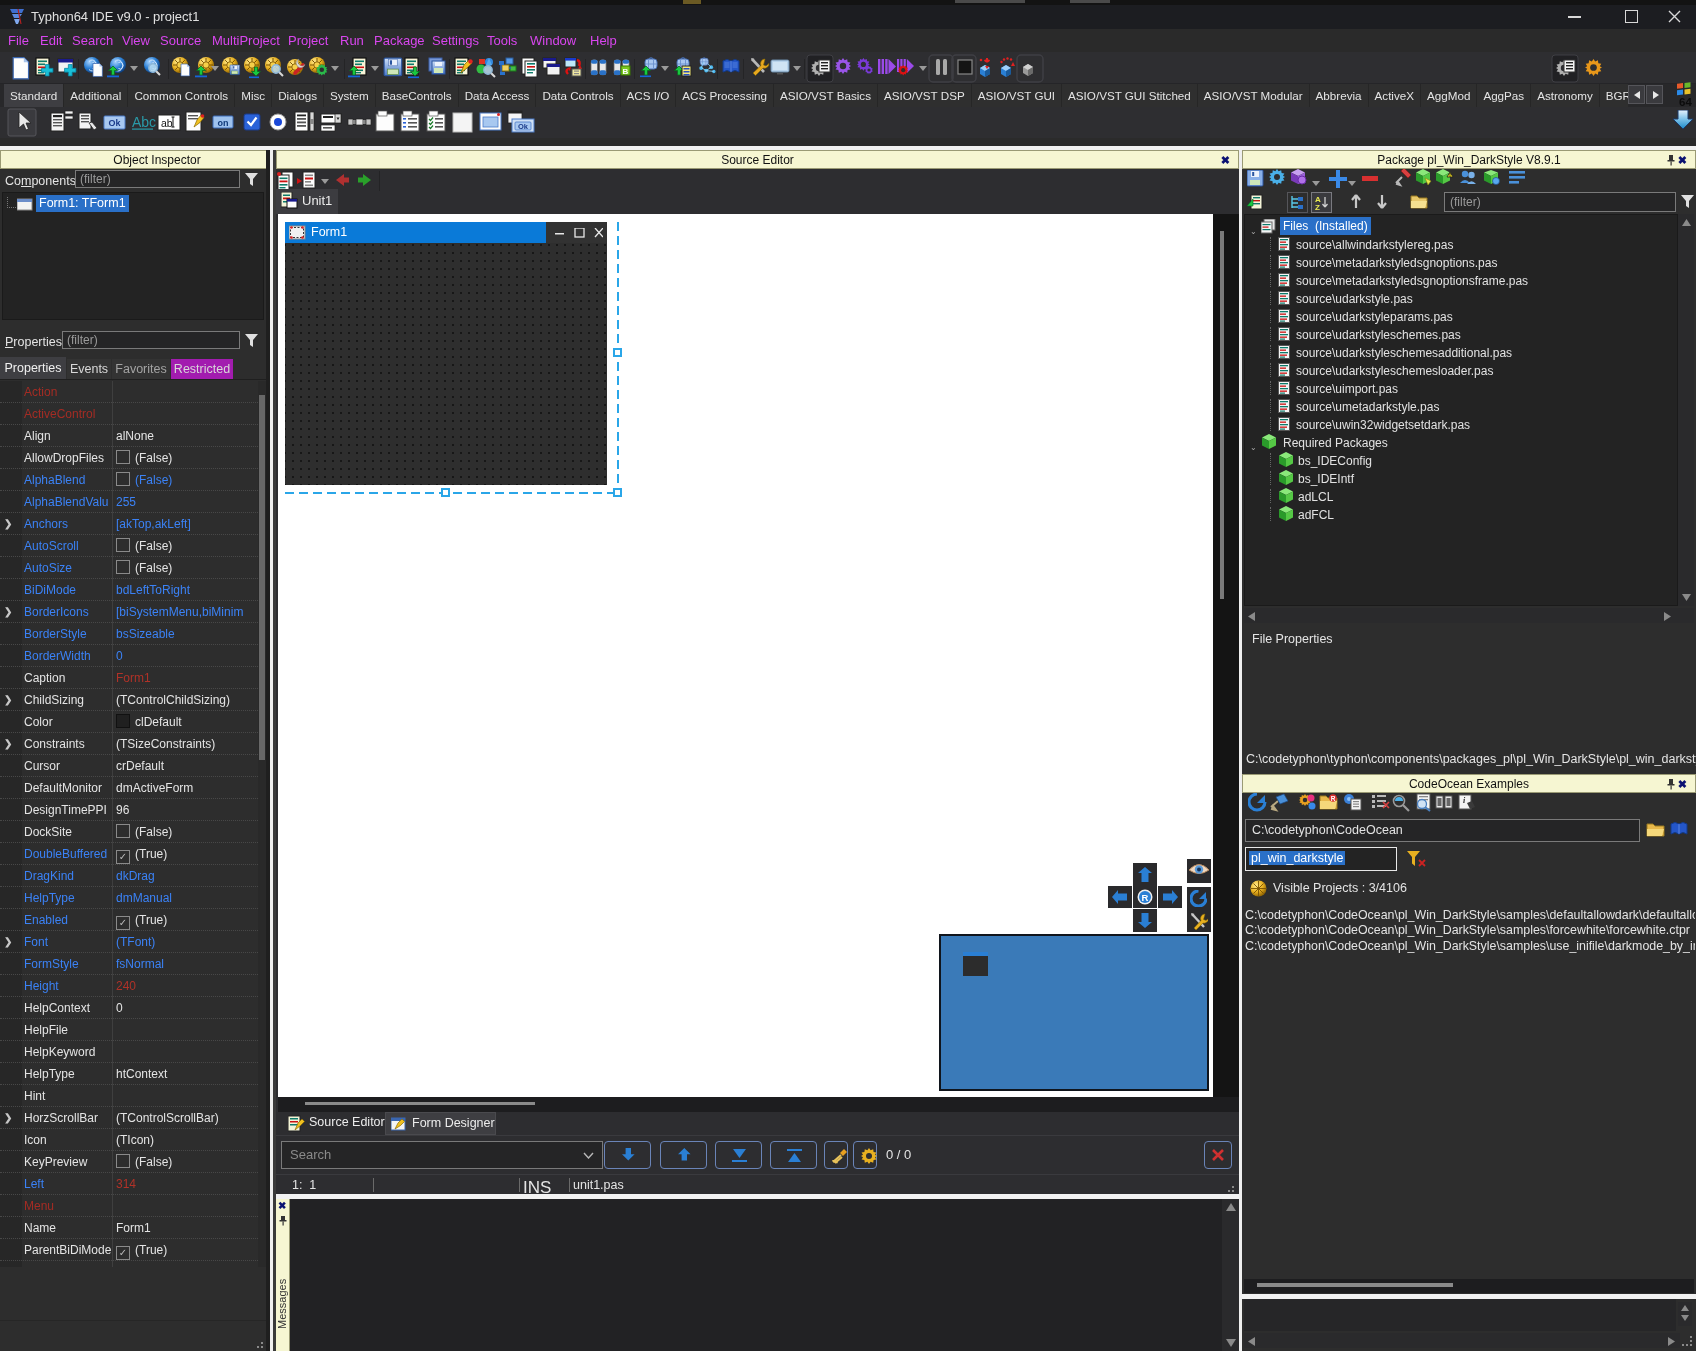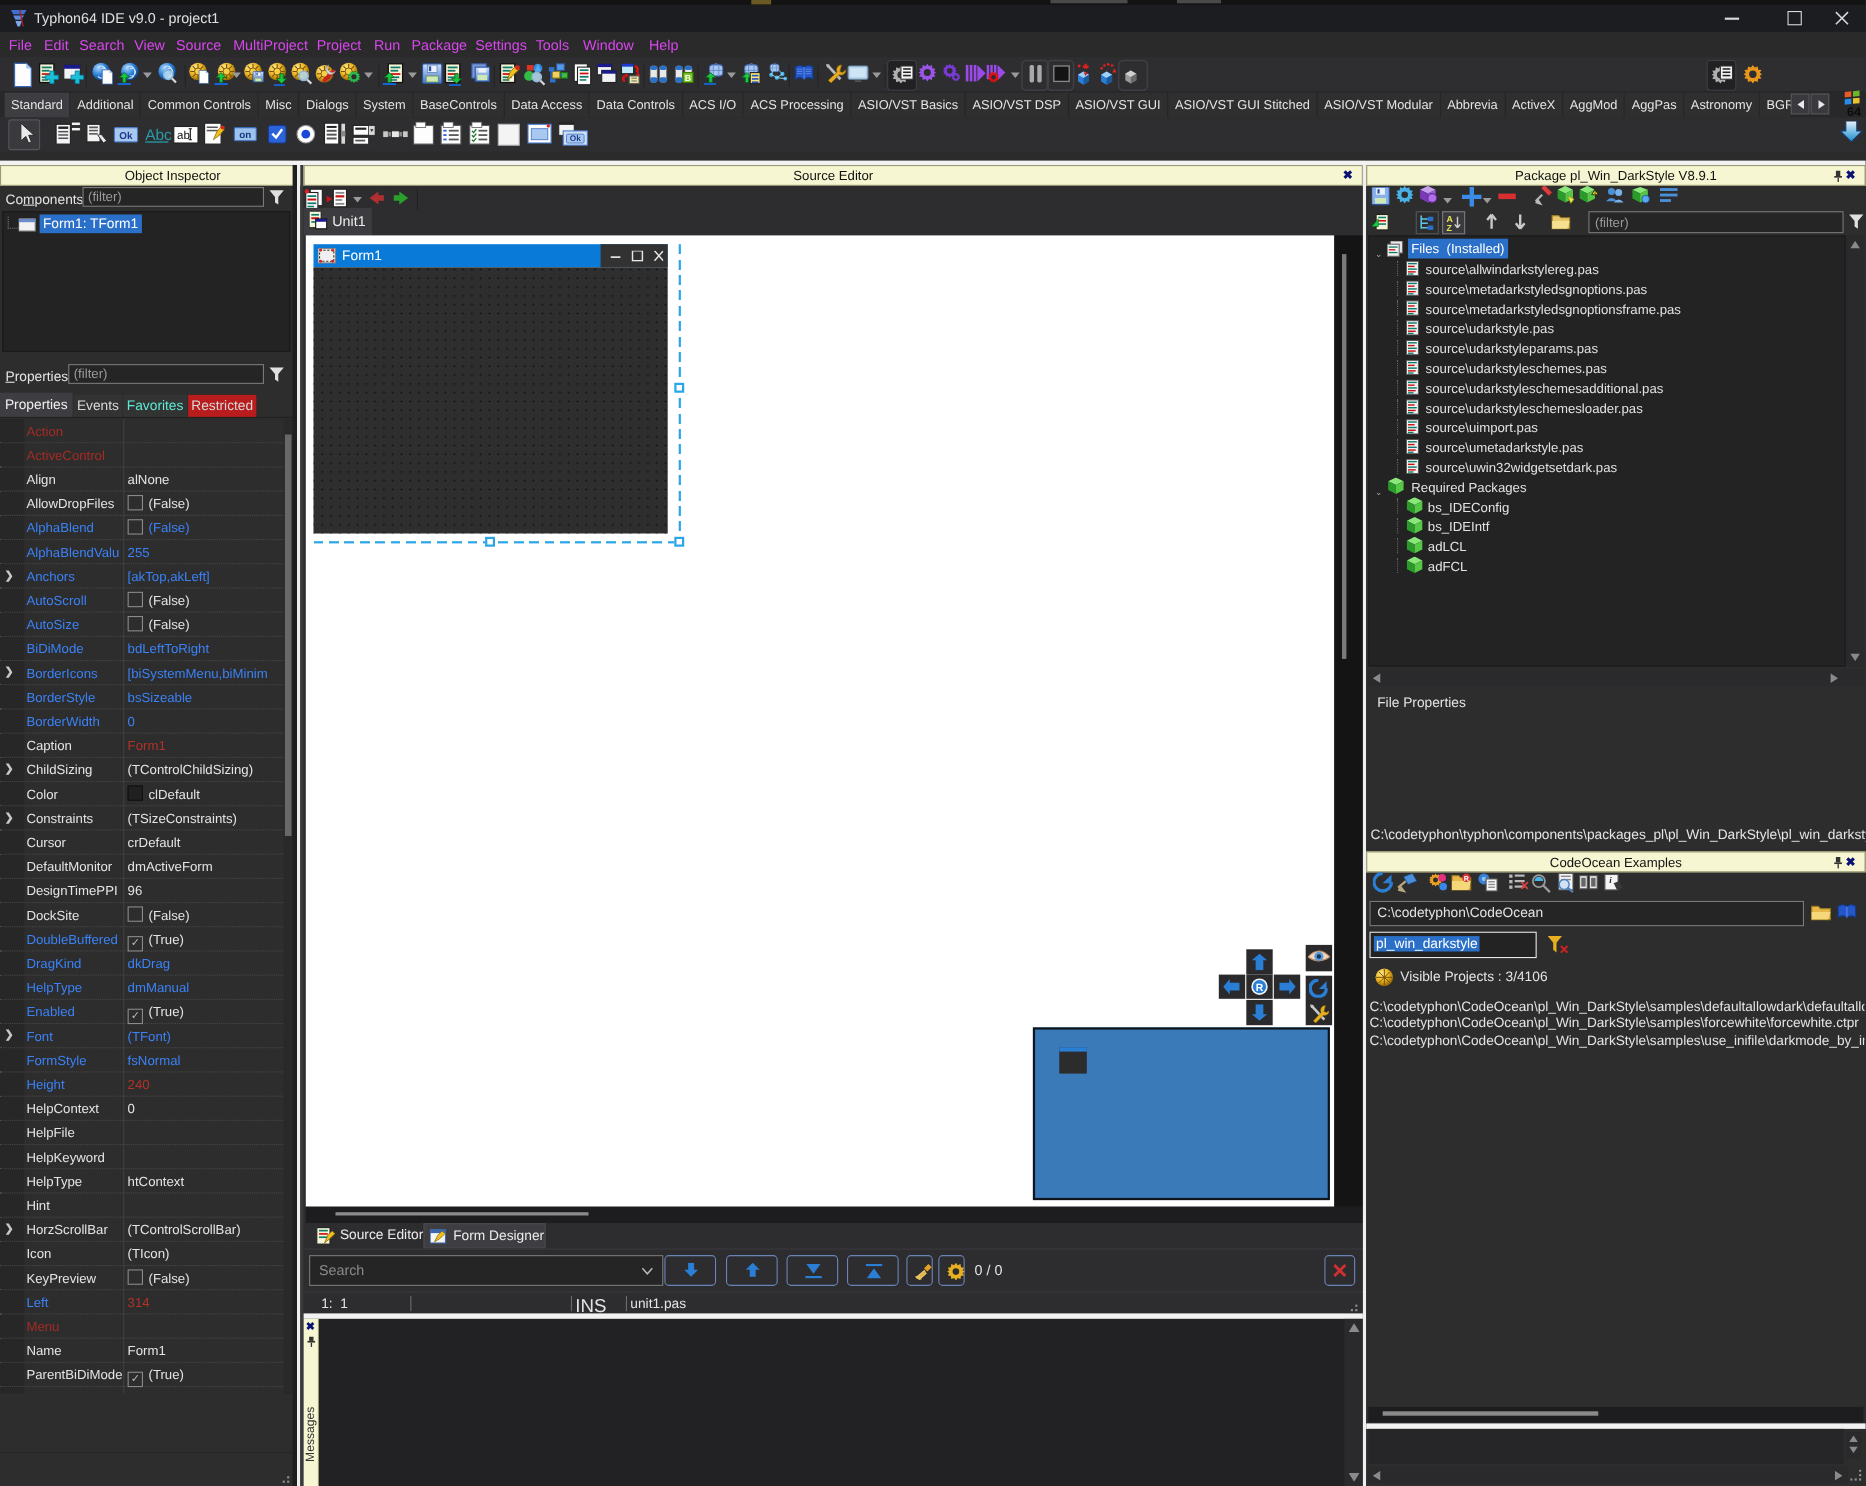--- a/index.html
+++ b/index.html
@@ -606,22 +606,22 @@
  </div>
  <div class="abs tx" style="left:5px;top:185px;font-size:12.5px"><span style="text-decoration:underline">P</span>roperties</div>
  <div class="abs ibox" style="left:62px;top:181px;width:178px;height:18px;line-height:16px;padding-left:4px;font-size:12px">(filter)</div>
  <svg class="abs" style="left:244px;top:182px" width="16" height="16">
       <path d="M1 2 h13 l-5 6 v7 l-3 -2 v-5 z" fill="#e0e0e0"></path>
     </svg>
 
  <div class="abs" style="left:0;top:207px;width:266px;height:22px;border-bottom:1px solid #1f1f1f">
   <span class="abs" style="left:0;top:0;width:66px;height:22px;background:#3e3e42;color:#f0f0f0;font-size:12.5px;text-align:center;line-height:22px">Properties</span>
   <span class="abs" style="left:67px;top:2px;width:44px;height:20px;color:#d8d8d8;font-size:12.5px;text-align:center;line-height:20px;background:#333">Events</span>
-  <span class="abs" style="left:112px;top:2px;width:58px;height:20px;color:#5eead4;font-size:12.5px;text-align:center;line-height:20px;background:#333">Favorites</span>
-  <span class="abs" style="left:171px;top:2px;width:62px;height:20px;color:#d8d8d8;font-size:12.5px;text-align:center;line-height:20px;background:#b91c1c">Restricted</span>
+  <span class="abs" style="left:112px;top:2px;width:58px;height:20px;color:#a3a3a3;font-size:12.5px;text-align:center;line-height:20px;background:#333">Favorites</span>
+  <span class="abs" style="left:171px;top:2px;width:62px;height:20px;color:#d8d8d8;font-size:12.5px;text-align:center;line-height:20px;background:#a21caf">Restricted</span>
  </div>
 
  <div class="abs" style="left:0;top:231px;width:258px;height:886px;background:#2d2d2d;overflow:hidden">
   <div class="abs" style="left:0;top:0;width:22px;height:886px;background:#272727"></div>
   <div class="abs" style="left:112px;top:0;width:1px;height:886px;background:#3f3f3f"></div>
   <div id="grid" style="position:absolute;left:0;top:0;width:258px">
         <div class="row">
           <span class="pn red">Action</span>
           <span class="pv tx"></span>
         </div>

